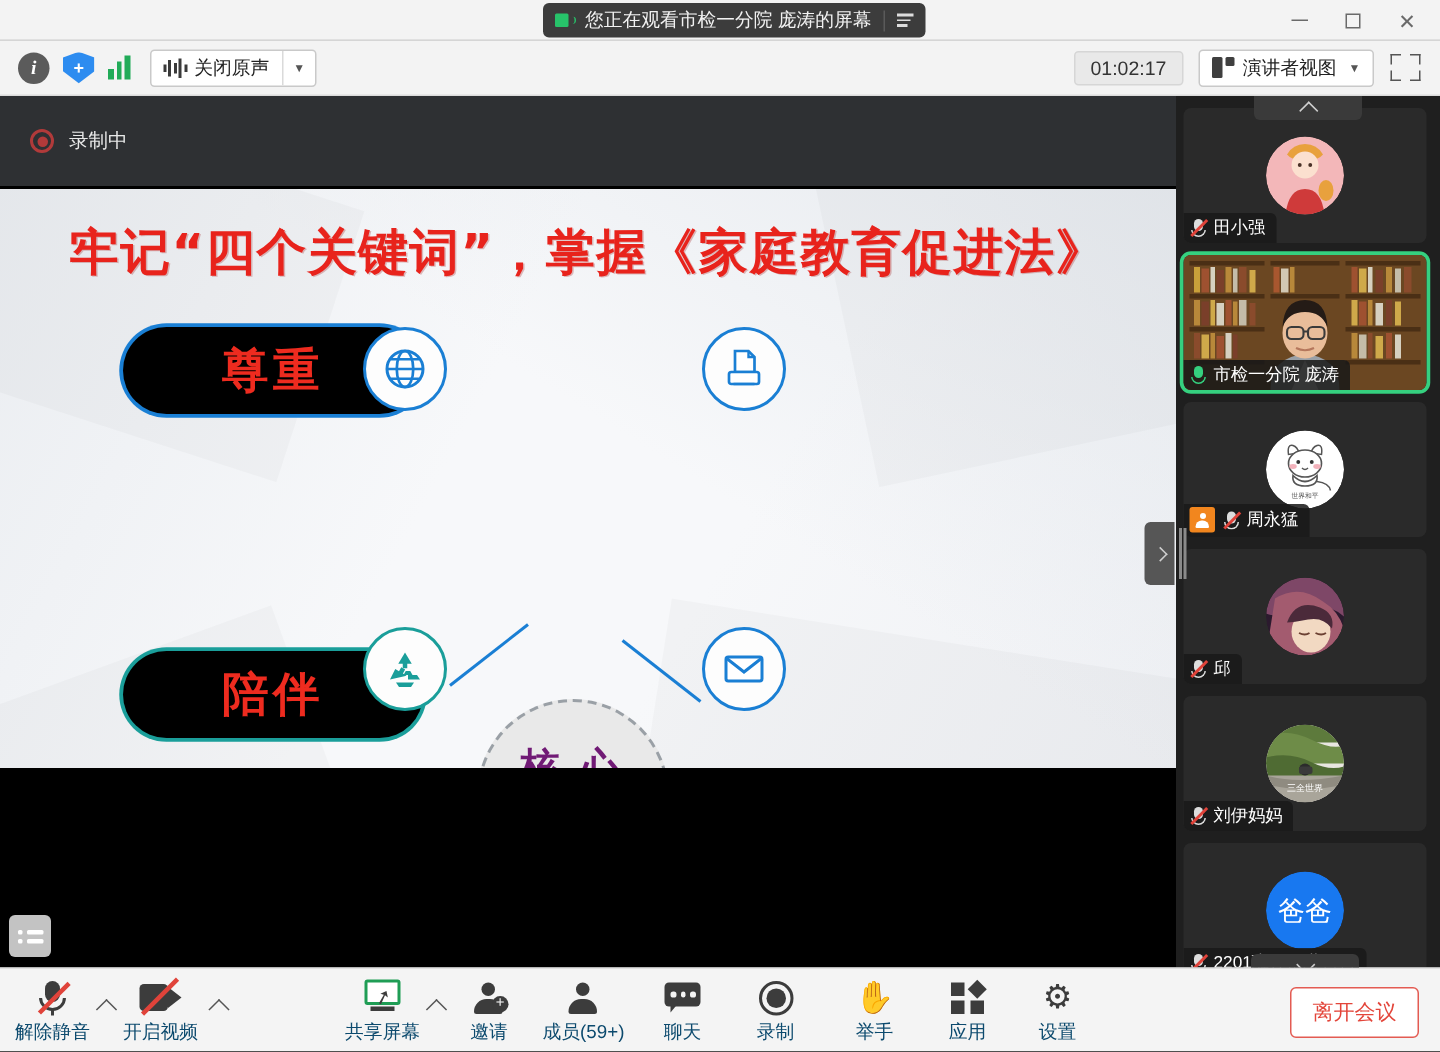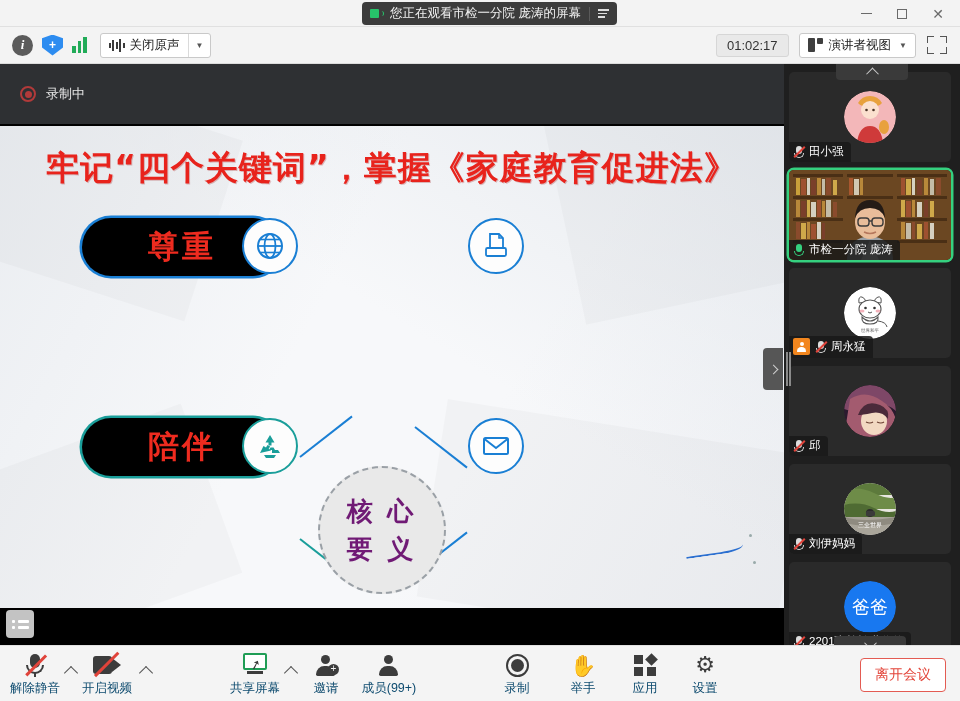--- a/index.html
+++ b/index.html
@@ -126,21 +126,21 @@
   }
   .rec-dot {
     width: 16px; height: 16px; border-radius: 50%;
     border: 2px solid #b13a3a; display: flex; align-items: center; justify-content: center;
   }
   .rec-dot i { width: 7px; height: 7px; border-radius: 50%; background: #b13a3a; display: block; }
   .rec-label { color: #e8e8e8; font-size: 13px; }
 
   .slide-band { position: absolute; left: 0; top: 60px; width: 784px; height: 521px; background: #000; }
   .slide {
-    position: absolute; left: 0; top: 62px; width: 784px; height: 482px;
+    position: absolute; left: 0; top: 62px; width: 784px; height: 386px;
     background:
       linear-gradient(118deg, rgba(233,236,240,0.9) 0%, rgba(255,255,255,0) 40%),
       linear-gradient(212deg, rgba(228,232,237,0.85) 0%, rgba(255,255,255,0) 45%),
       linear-gradient(300deg, rgba(236,238,242,0.8) 0%, rgba(255,255,255,0) 38%),
       #f7f8fa;
     overflow: hidden;
   }
   .poly { position: absolute; background: rgba(0,0,0,0.022); }
   .slide-title {
     position: absolute; left: 0; top: 20px; width: 784px; text-align: center;
@@ -151,21 +151,21 @@
 
   .pill {
     position: absolute; width: 200px; height: 58px; background: #000;
     border-radius: 29px; display: flex; align-items: center; justify-content: center;
   }
   .pill .txt {
     color: #ee2b1f; font-size: 31px; font-weight: bold;
     font-family: "DejaVu Sans", sans-serif; letter-spacing: 3px;
   }
   .pill-blue { box-shadow: 0 0 0 2.5px #1a7fd4; text-align: right; }
-  .pill-teal { box-shadow: 0 0 0 2.5px #1a9e9a; }
+  .pill-teal { box-shadow: 0 0 0 2.5px #1a9e9a; margin-top: 16px; }
   .bubble {
     position: absolute; width: 56px; height: 56px; border-radius: 50%;
     background: #fdfdfd; display: flex; align-items: center; justify-content: center;
   }
   .bubble-blue { border: 2.5px solid #1a7fd4; }
   .bubble-teal { border: 2.5px solid #1a9e9a; }
 
   .center-circle {
     position: absolute; left: 318px; top: 340px; width: 128px; height: 128px;
     border-radius: 50%; background: #e9e9e9;
@@ -763,23 +763,37 @@
       <span class="lab">邀请</span>
     </div>
 
     <div class="tool" style="left:389px;">
       <span class="glyph">
         <span class="person">
             <span class="hd"></span>
             <span class="bd"></span>
           </span>
       </span>
-      <span class="lab">成员(99+)</span>
-    </div>
-
+      <span class="lab">成员(59+)</span>
+    </div>
+
+    <div class="tool" style="left:455px;">
+      <span class="glyph">
+        <span class="chat-glyph">
+            <span class="b"></span>
+            <span class="tail"></span>
+            <span class="dots">
+              <i></i>
+              <i></i>
+              <i></i>
+            </span>
+          </span>
+      </span>
+      <span class="lab">聊天</span>
+    </div>
 
     <div class="tool" style="left:517px;">
       <span class="glyph">
         <span class="rec-glyph">
             <i></i>
           </span>
       </span>
       <span class="lab">录制</span>
     </div>
 

